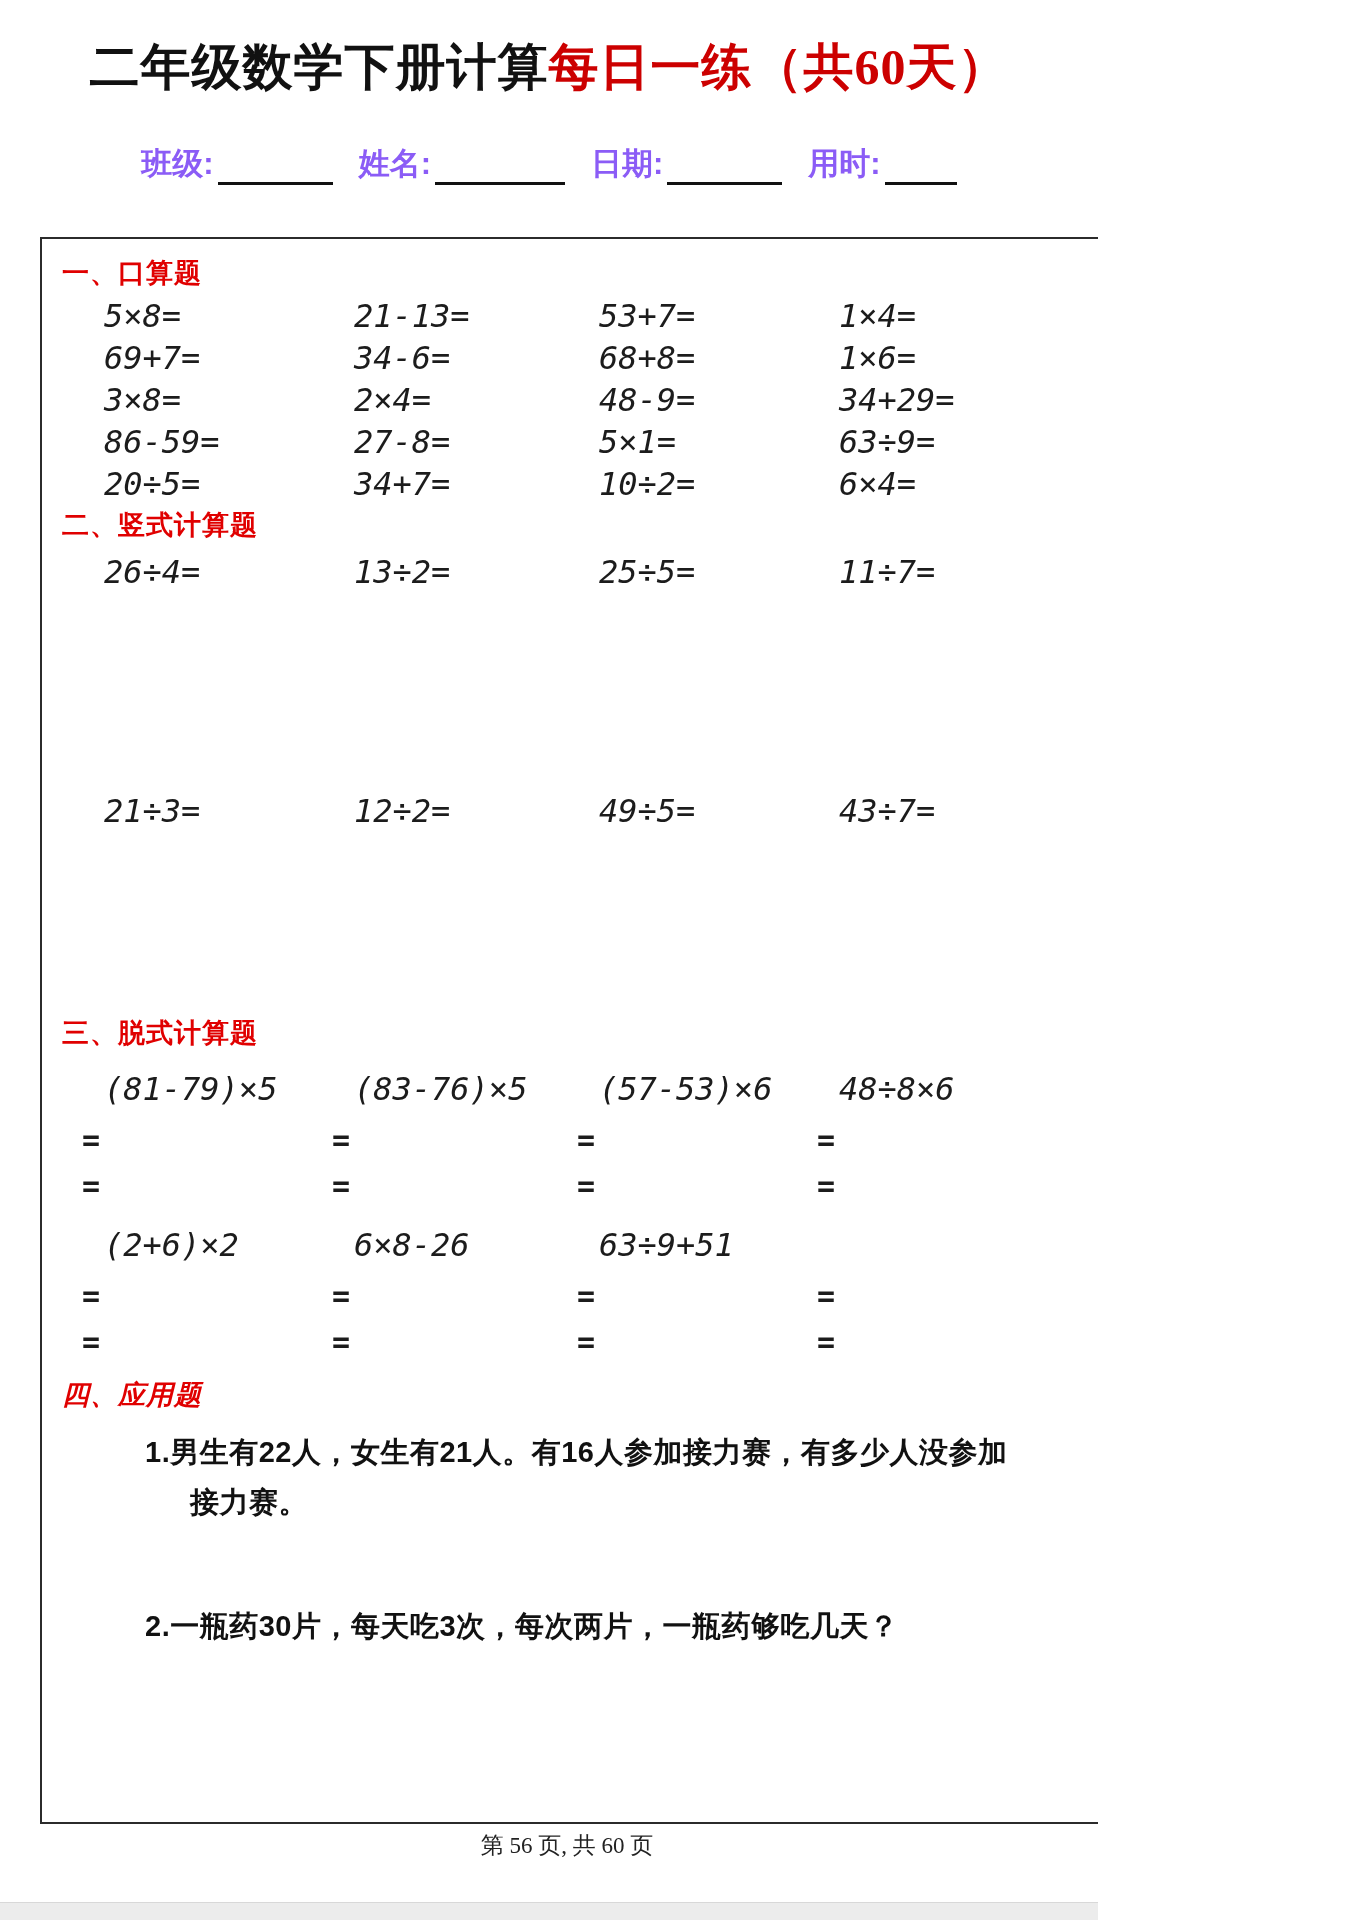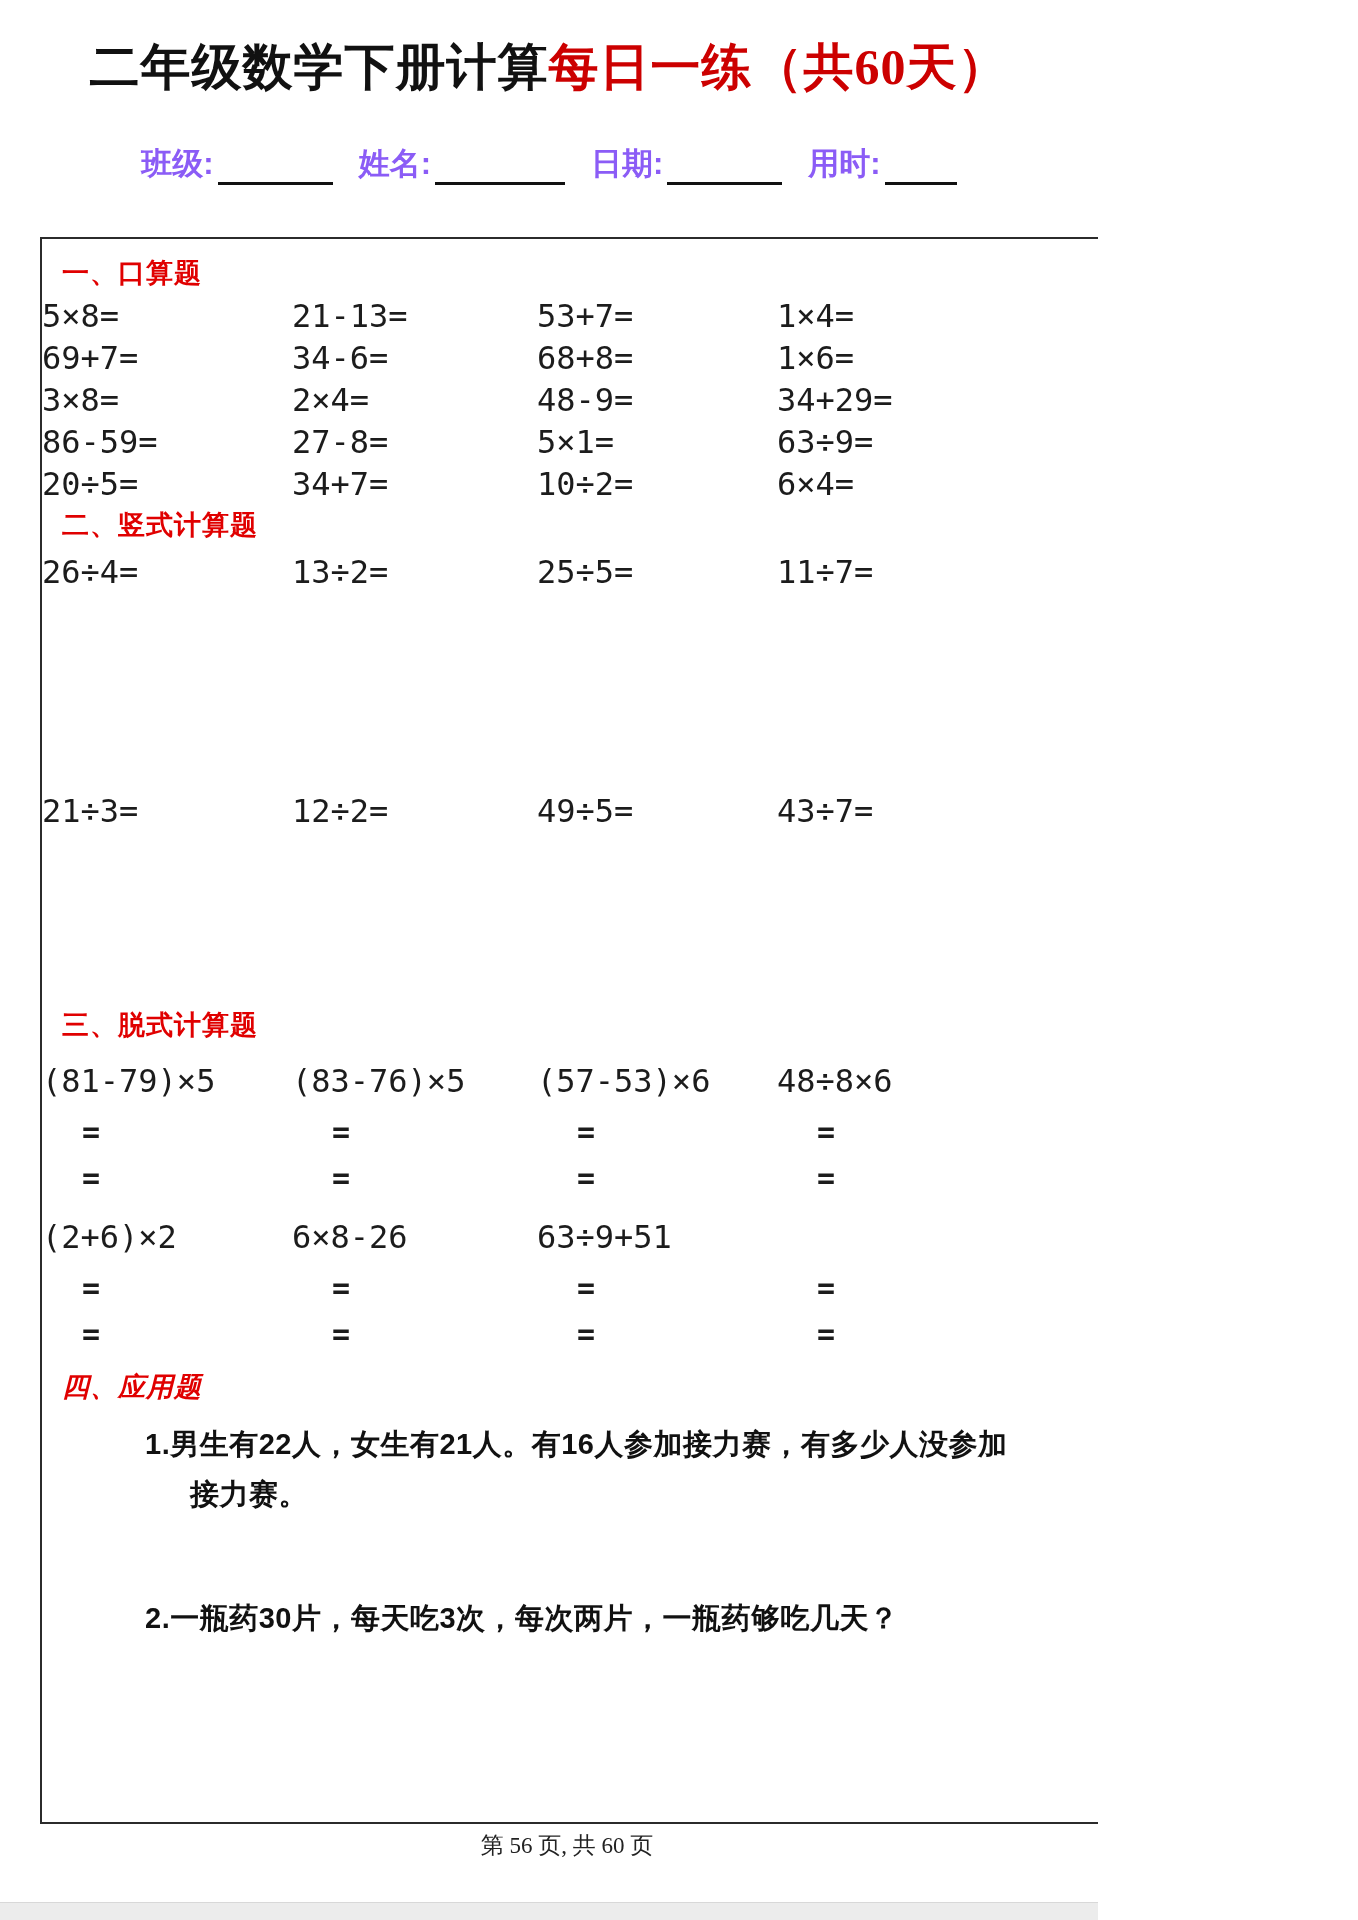--- a/index.html
+++ b/index.html
@@ -54,26 +54,28 @@
   .sec-heading {
     margin:0 0 0 20px;
     font-size:27px;
     font-weight:700;
     line-height:36px;
     color:#e00000;
     letter-spacing:1px;
   }
   .h-oral     { margin-top:16px; margin-bottom:4px; }
   .h-vertical { margin-top:2px; }
-  .h-stepwise { margin-top:6px; }
+  .h-stepwise { margin-top:14px; }
   .h-word     { margin-top:12px;font-style:italic; }
 
   .prob-grid {
     display:grid;
     grid-template-columns:250px 245px 240px 1fr;
+    padding-left:62px;
+    font-style:italic;
   }
   .cell {
     font-family:"DejaVu Sans Mono","Liberation Mono",monospace;
     font-size:32px;
     color:#1c1c1c;
     display:flex;
     align-items:center;
   }
   .oral-grid .cell { height:42px; }
   .row-line .cell  { height:40px; }

